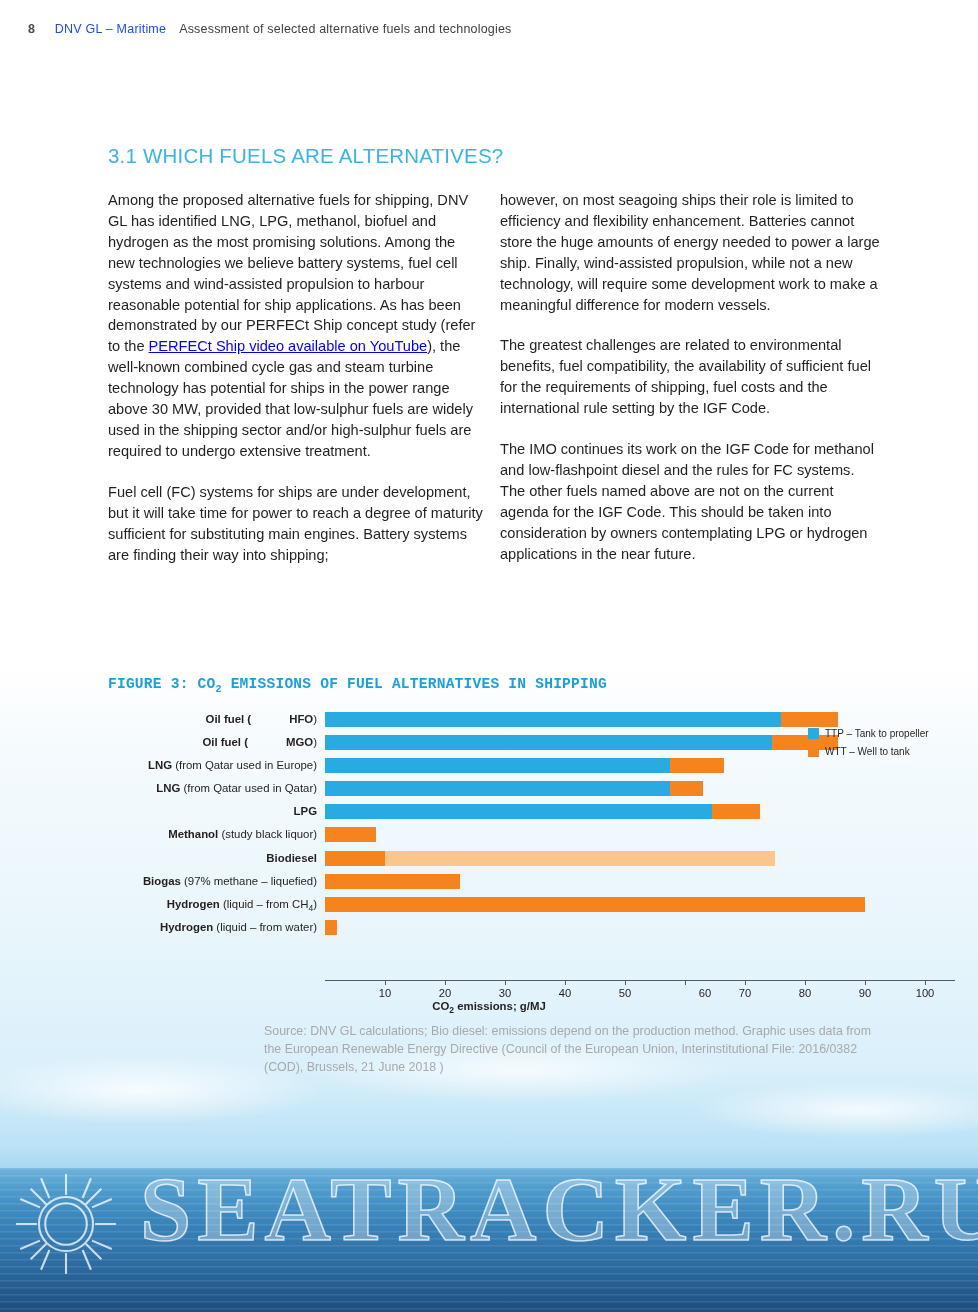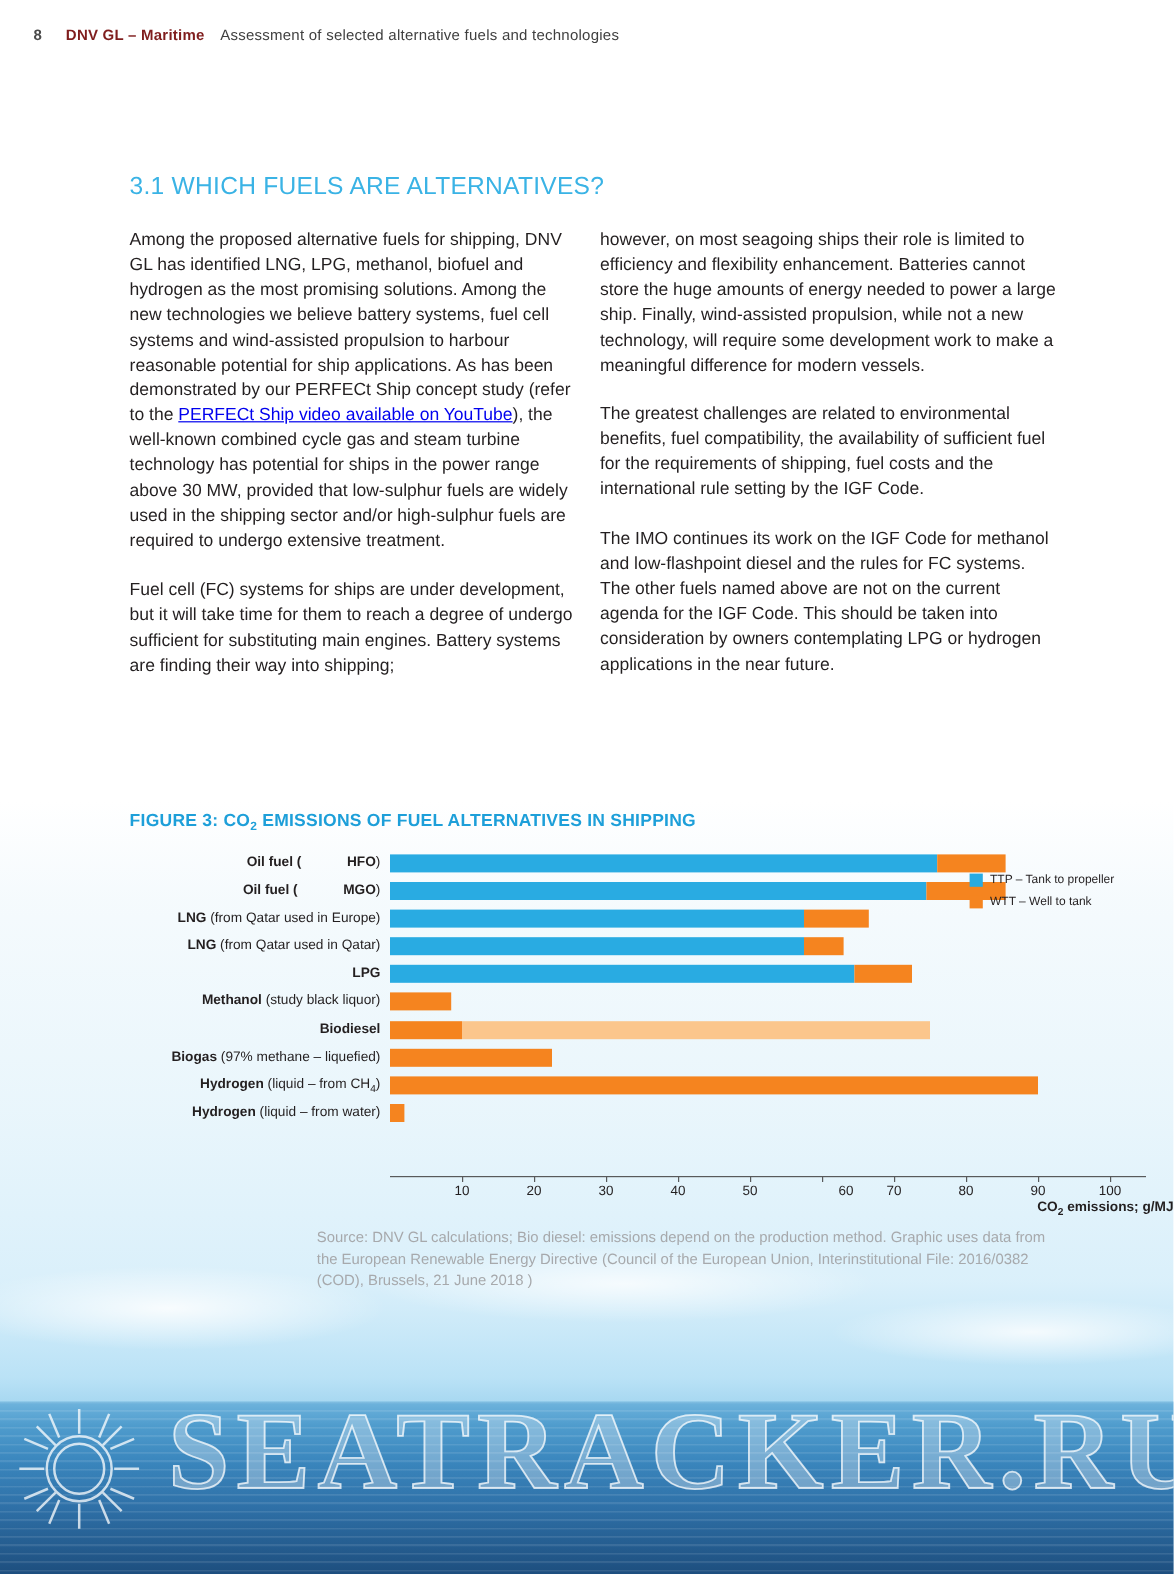--- a/index.html
+++ b/index.html
@@ -26,22 +26,22 @@
     letter-spacing: 0.2px;
     white-space: nowrap;
   }
   .page-header .pg-num {
     font-weight: bold;
     color: #4a4a4a;
     margin-right: 16px;
     font-size: 12.5px;
   }
   .page-header .brand {
-    color: #7f1d1d;
-    font-weight: bold;
+    color: #1d4ed8;
+    font-weight: normal;
     margin-right: 10px;
   }
   .page-header .doc-title {
     color: #3f3f3f;
   }
 
   
   .section-heading {
     position: absolute;
     top: 144px;
@@ -77,20 +77,21 @@
 
   
   .figure-title {
     position: absolute;
     top: 676px;
     left: 108px;
     font-size: 14.6px;
     font-weight: bold;
     color: #1d9fd9;
     letter-spacing: 0.2px;
+    font-family: Liberation Mono, monospace;
   }
   .figure-title sub {
     font-size: 10px;
   }
 
   .chart-wrap {
     position: absolute;
     top: 705px;
     left: 60px;
     width: 860px;
@@ -157,21 +158,21 @@
     top: 282px;
     font-size: 11.2px;
     color: #231f20;
     transform: translateX(-50%);
   }
   .axis-caption {
     position: absolute;
     top: 1000px;
     left: 0;
     width: 978px;
-    text-align: right;
+    text-align: center;
     font-size: 11.4px;
     font-weight: bold;
     color: #231f20;
   }
   .axis-caption sub { font-size: 8.5px; font-weight: bold; }
 
   
   .legend {
     position: absolute;
     top: 728px;
@@ -303,21 +304,21 @@
 <div class="page-header">
   <span class="pg-num">8</span>
   <span class="brand">DNV GL – Maritime</span>
   <span class="doc-title">Assessment of selected alternative fuels and technologies</span>
 </div>
 
 <div class="section-heading">3.1 WHICH FUELS ARE ALTERNATIVES?</div>
 
 <div class="col col-left">
   <p><span>Among the proposed alternative fuels for shipping, DNV GL has identified LNG, LPG, methanol, biofuel and hydrogen as the most promising solutions. Among the new technologies we believe battery systems, fuel cell systems and wind-assisted propulsion to harbour reasonable potential for ship applications. As has been demonstrated by our PERFECt Ship concept study (refer to the </span><a class="ul-link" href="#">PERFECt Ship video available on YouTube</a><span>), the well-known combined cycle gas and steam turbine technology has potential for ships in the power range above 30 MW, provided that low-sulphur fuels are widely used in the shipping sector and/or high-sulphur fuels are required to undergo extensive treatment.</span></p>
-  <p>Fuel cell (FC) systems for ships are under development, but it will take time for them to reach a degree of undergo sufficient for substituting main engines. Battery systems are finding their way into shipping;</p>
+  <p>Fuel cell (FC) systems for ships are under development, but it will take time for power to reach a degree of maturity sufficient for substituting main engines. Battery systems are finding their way into shipping;</p>
 </div>
 
 <div class="col col-right">
   <p>however, on most seagoing ships their role is limited to efficiency and flexibility enhancement. Batteries cannot store the huge amounts of energy needed to power a large ship. Finally, wind-assisted propulsion, while not a new technology, will require some development work to make a meaningful difference for modern vessels.</p>
   <p>The greatest challenges are related to environmental benefits, fuel compatibility, the availability of sufficient fuel for the requirements of shipping, fuel costs and the international rule setting by the IGF Code.</p>
   <p>The IMO continues its work on the IGF Code for methanol and low-flashpoint diesel and the rules for FC systems. The other fuels named above are not on the current agenda for the IGF Code. This should be taken into consideration by owners contemplating LPG or hydrogen applications in the near future.</p>
 </div>
 
 <div class="figure-title">
   <span>FIGURE 3: CO</span><sub>2</sub><span> EMISSIONS OF FUEL ALTERNATIVES IN SHIPPING</span>

